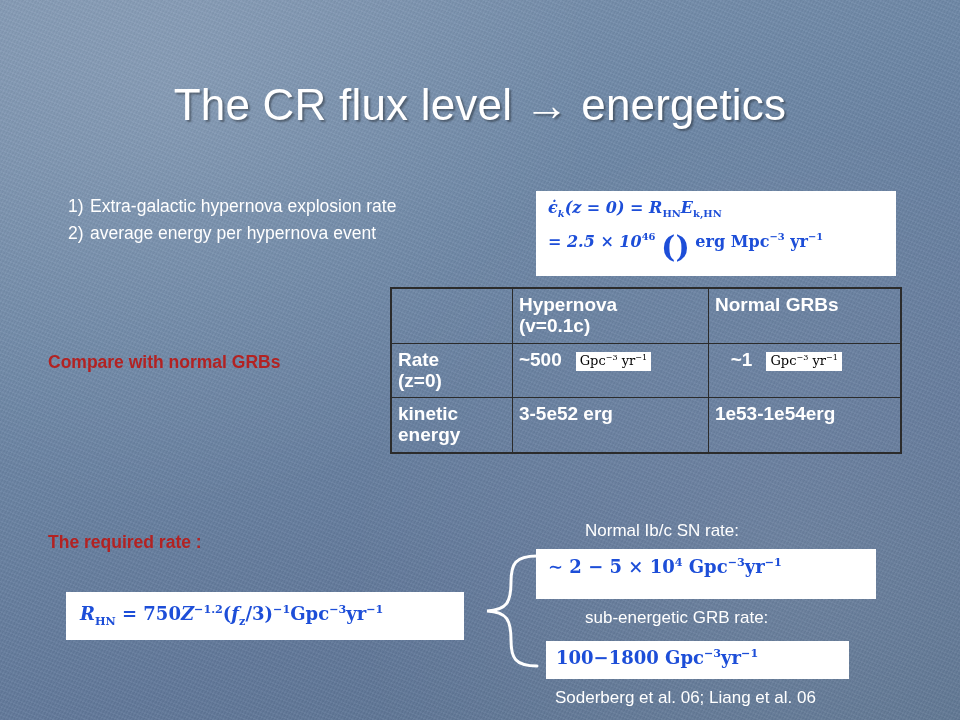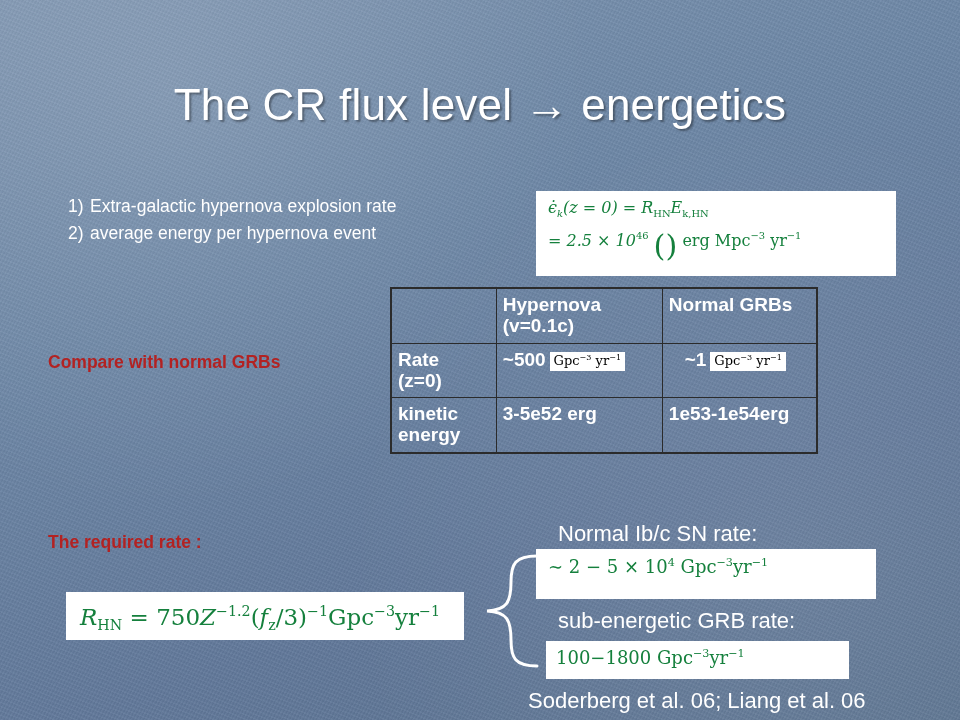--- a/index.html
+++ b/index.html
@@ -59,23 +59,24 @@
   }
   .point-num {
     width: 22px;
     flex: 0 0 22px;
   }
 
   
   .formula-box {
     position: absolute;
     background: #ffffff;
-    color: #15803d;
+    color: #1d4ed8;
     font-family: "DejaVu Serif", serif;
     box-sizing: border-box;
+    font-weight: bold;
   }
   .math {
     font-family: "DejaVu Serif", serif;
     font-style: italic;
   }
   .mathrm {
     font-style: normal;
   }
   sub, sup {
     font-size: 0.62em;
@@ -120,21 +121,21 @@
     font-size: 16px;
     white-space: nowrap;
     margin-top: 9px;
   }
 
   
   #table-wrap {
     position: absolute;
     left: 390px;
     top: 287px;
-    width: 428px;
+    width: 512px;
     border: 1px solid #2b2b2b;
     box-sizing: border-box;
     background: transparent;
   }
   table {
     border-collapse: collapse;
     width: 100%;
   }
   table td {
     border: 1px solid #2b2b2b;
@@ -153,42 +154,42 @@
   .unit-chip {
     display: inline-block;
     background: #ffffff;
     color: #000;
     font-family: "DejaVu Serif", serif;
     font-style: normal;
     font-weight: normal;
     font-size: 13px;
     padding: 1px 4px 2px 4px;
     vertical-align: baseline;
-    margin-left: 4px;
+    margin-left: 14px;
   }
 
   
   .red-label {
     position: absolute;
     color: #b22222;
     font-weight: bold;
     font-size: 17.5px;
     white-space: nowrap;
   }
   #compare-label { left: 48px; top: 352px; }
   #required-label { left: 48px; top: 532px; }
 
   
   #rhn-box {
     left: 66px;
     top: 592px;
     width: 398px;
     height: 48px;
     padding: 11px 0 0 14px;
-    font-size: 23px;
+    font-size: 18px;
     white-space: nowrap;
   }
   #ibc-box {
     left: 536px;
     top: 549px;
     width: 340px;
     height: 50px;
     padding: 7px 0 0 12px;
     font-size: 18px;
     white-space: nowrap;
@@ -200,22 +201,23 @@
     height: 38px;
     padding: 6px 5px 0 10px;
     font-size: 18px;
     white-space: nowrap;
   }
 
   
   .caption {
     position: absolute;
     color: #ffffff;
-    font-size: 22px;
-    white-space: nowrap;
+    font-size: 17px;
+    white-space: nowrap;
+    margin-left: 27px;
   }
   #cap-ibc { left: 558px; top: 521px; }
   #cap-grb { left: 558px; top: 608px; }
   #cap-ref { left: 528px; top: 688px; }
 
   
   #brace {
     position: absolute;
     left: 481px;
     top: 552px;

